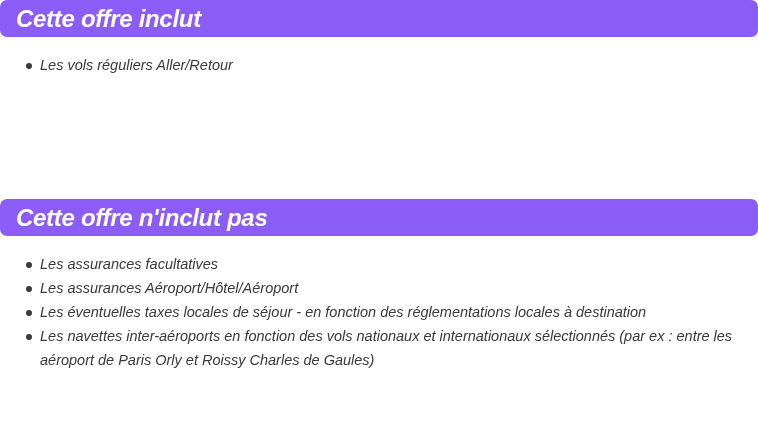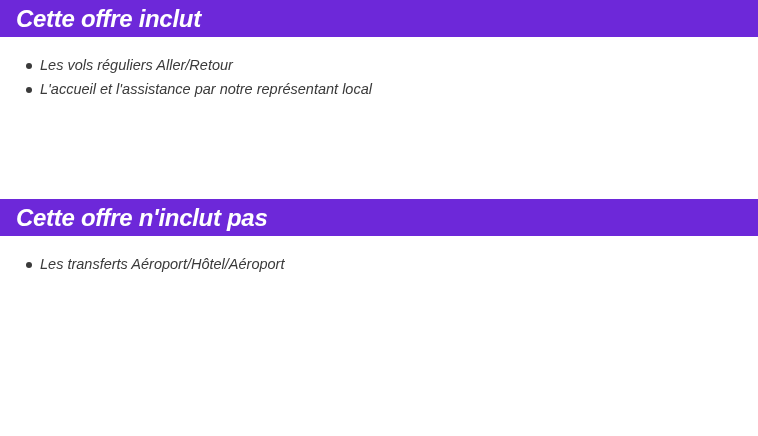--- a/index.html
+++ b/index.html
@@ -7,26 +7,27 @@
       padding: 0;
       background: #ffffff;
     }
     body {
       width: 758px;
       height: 436px;
       overflow: hidden;
       font-family: "Liberation Sans", "DejaVu Sans", sans-serif;
     }
     .section-header {
-      background: #6d28d9;
+      background: #8b5cf6;
       height: 37px;
       box-sizing: border-box;
       padding-left: 16px;
       display: flex;
       align-items: center;
+      border-radius: 7px;
     }
     .section-header h2 {
       margin: 0;
       color: #ffffff;
       font-style: italic;
       font-weight: bold;
       font-size: 24px;
       letter-spacing: -0.3px;
       line-height: 1;
     }
@@ -61,24 +62,26 @@
   </style>
 </head>
 <body>
 
 <section id="section-included">
   <div class="section-header">
     <h2>Cette offre inclut</h2>
   </div>
   <ul class="items">
     <li>Les vols réguliers Aller/Retour</li>
-    <li>L'accueil et l'assistance par notre représentant local</li>
   </ul>
 </section>
 
 <section id="section-excluded">
   <div class="section-header">
     <h2>Cette offre n'inclut pas</h2>
   </div>
   <ul class="items">
-    <li>Les transferts Aéroport/Hôtel/Aéroport</li>
+    <li>Les assurances facultatives</li>
+    <li>Les assurances Aéroport/Hôtel/Aéroport</li>
+    <li>Les éventuelles taxes locales de séjour - en fonction des réglementations locales à destination</li>
+    <li>Les navettes inter-aéroports en fonction des vols nationaux et internationaux sélectionnés (par ex : entre les aéroport de Paris Orly et Roissy Charles de Gaules)</li>
   </ul>
 </section>
 
 </body></html>

